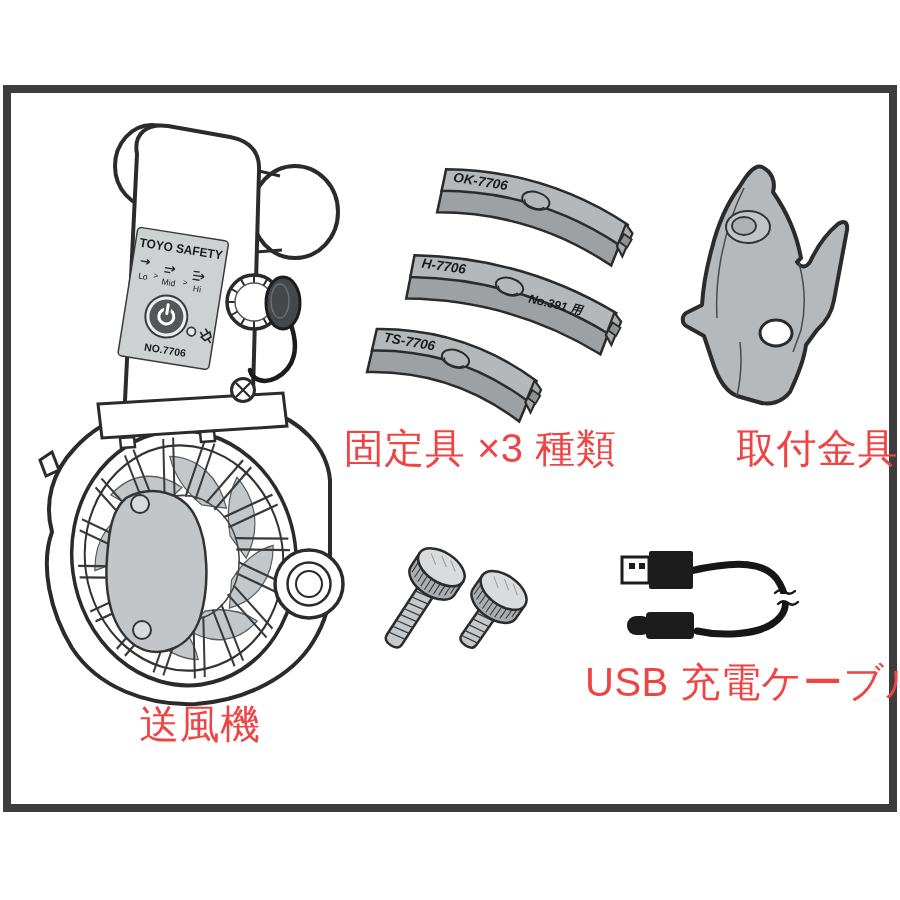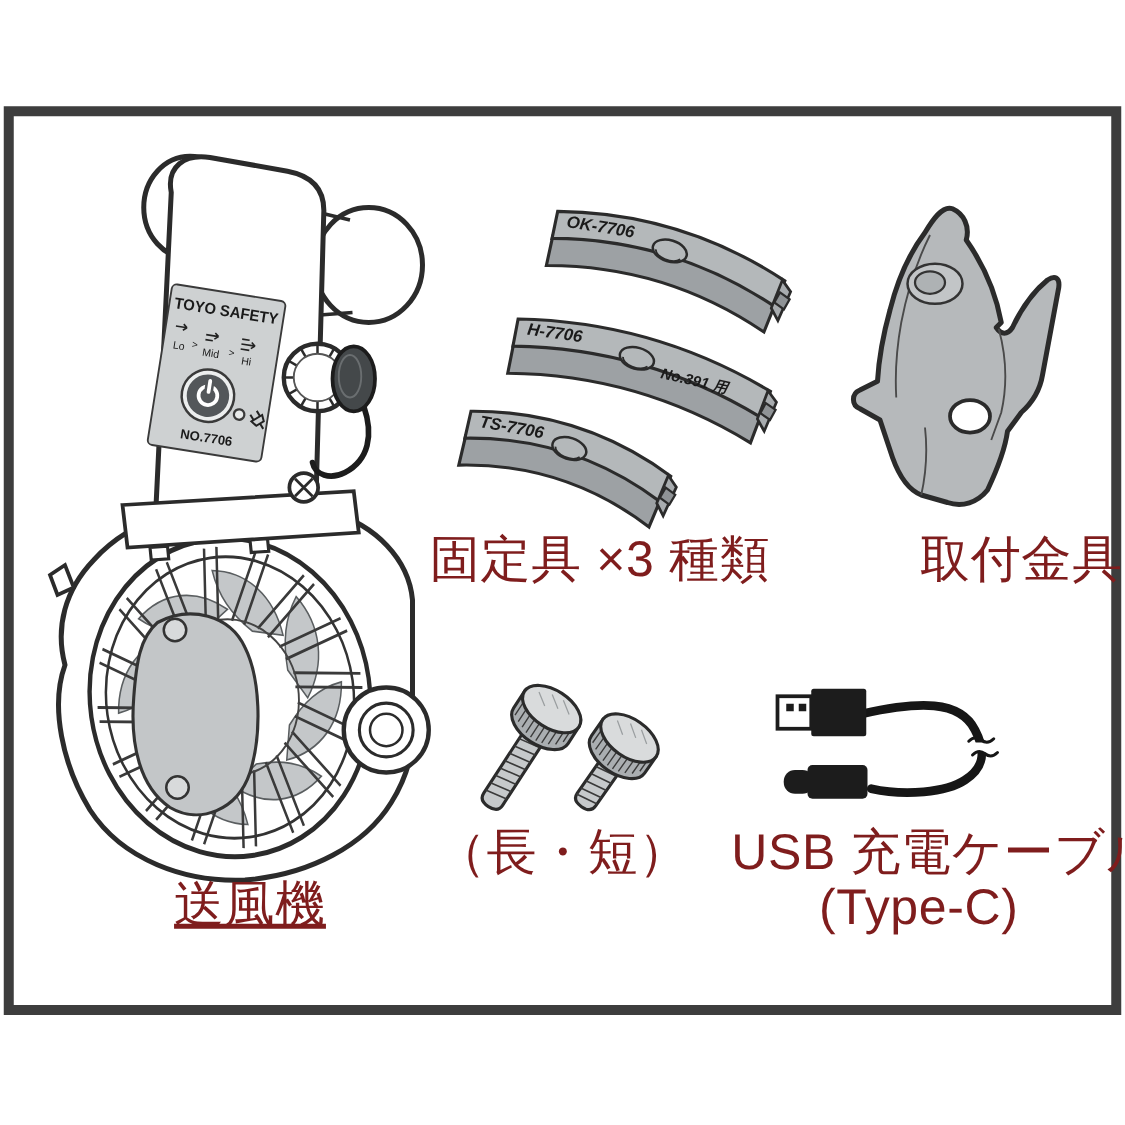--- a/index.html
+++ b/index.html
@@ -1,21 +1,21 @@
 <!DOCTYPE html>
 <html><head>
 <meta charset="utf-8">
 <style>
   html,body{margin:0;padding:0;width:900px;height:900px;background:#ffffff;
     font-family:"Liberation Sans","DejaVu Sans",sans-serif;}
   .stage{position:relative;width:900px;height:900px;background:#fff;overflow:hidden;}
   .frame{position:absolute;left:3px;top:85px;width:878px;height:711px;
     border:8px solid #3d3d3d;background:#fff;box-sizing:content-box;}
   svg.art{position:absolute;left:0;top:0;width:900px;height:900px;}
-  .caption{position:absolute;color:#7f1d1d;font-size:40px;line-height:44px;
+  .caption{position:absolute;color:#ef4444;font-size:40px;line-height:44px;
     text-align:center;letter-spacing:.5px;white-space:nowrap;}
   .caption .ln{display:block;}
   .svgtxt{fill:#1a1a1a;font-family:"Liberation Sans","DejaVu Sans",sans-serif;}
 </style>
 </head>
 <body>
 
 <div class="stage">
   <div class="frame"></div>
 
@@ -230,27 +230,25 @@
         <rect x="639" y="563" width="6" height="6" fill="#1c1c1c"></rect>
         <rect x="649" y="551" width="44" height="38" rx="2" fill="#1c1c1c"></rect>
       </g>
       <g>
         <rect x="627" y="616" width="24" height="19" rx="9" fill="#1c1c1c"></rect>
         <rect x="646" y="612" width="48" height="27" rx="4" fill="#1c1c1c"></rect>
       </g>
     </g>
   </svg>
 
-  <div class="caption" style="left:50px;top:702px;width:300px;text-decoration:underline;">送風機</div>
+  <div class="caption" style="left:50px;top:702px;width:300px;">送風機</div>
 
   <div class="caption" style="left:330px;top:426px;width:300px;">固定具 ×3 種類</div>
 
   <div class="caption" style="left:598px;top:426px;width:300px;text-align:right;">取付金具</div>
 
   <div class="caption" style="left:300px;top:660px;width:300px;">
-    <span class="ln">（長・短）</span>
   </div>
 
   <div class="caption" style="left:585px;top:660px;width:300px;">
     <span class="ln">USB 充電ケーブル</span>
-    <span class="ln">(Type-C)</span>
   </div>
 </div>
 
 </body></html>

